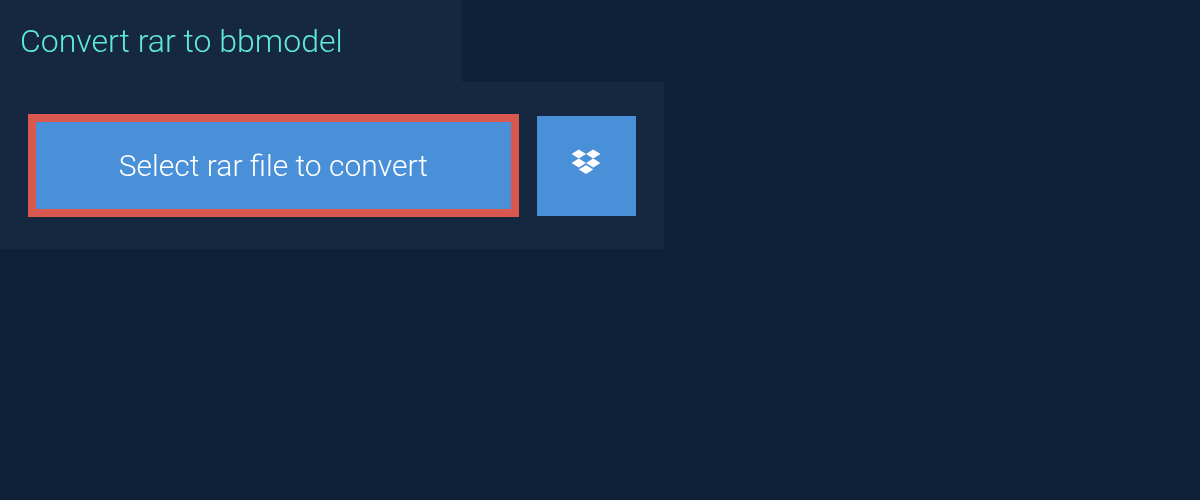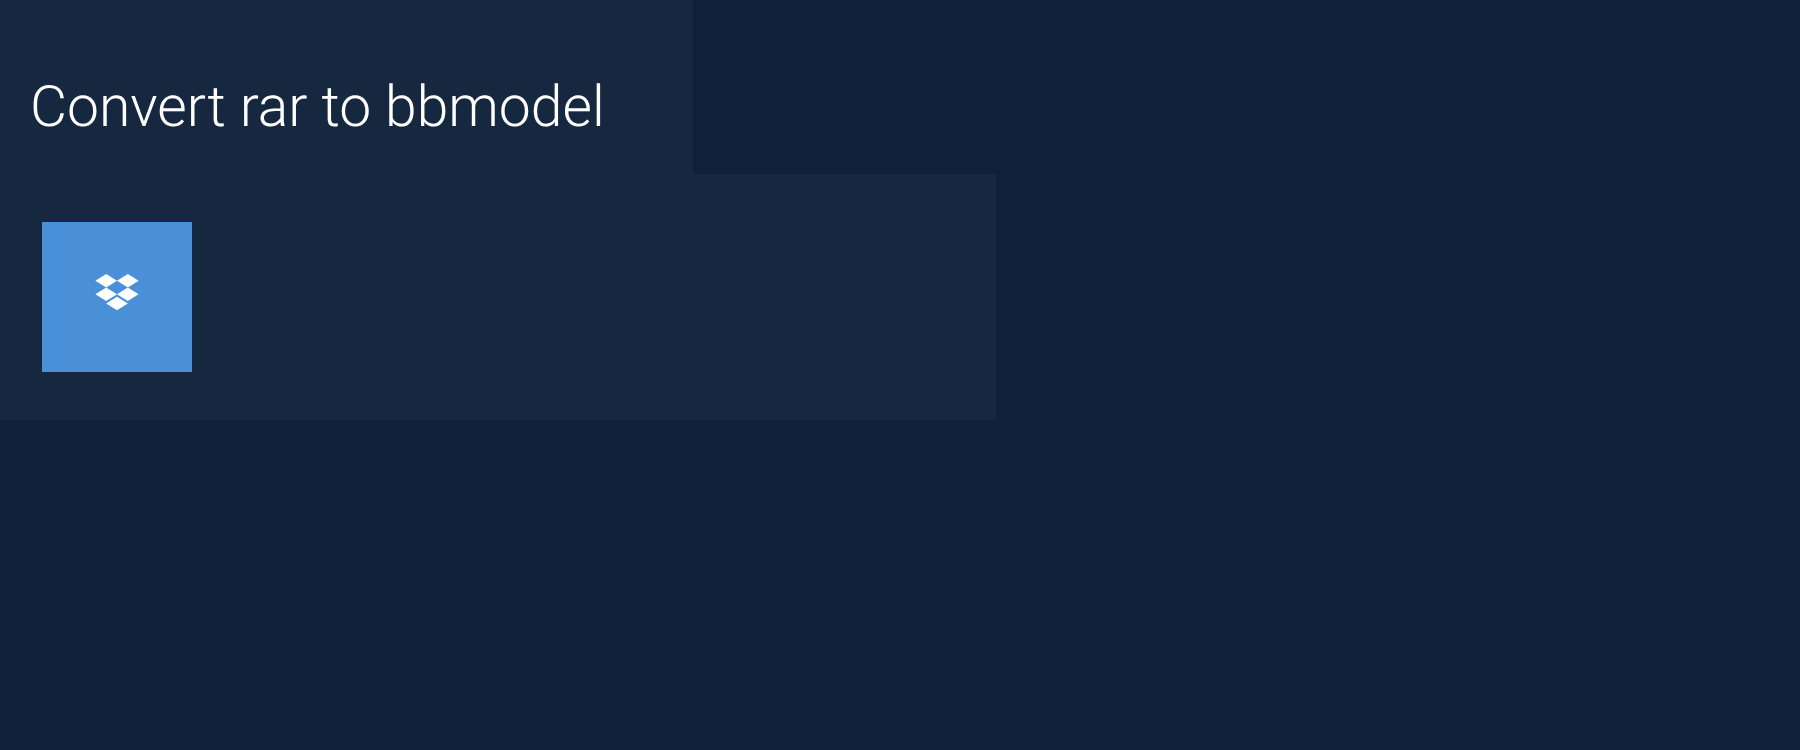--- a/index.html
+++ b/index.html
@@ -10,24 +10,23 @@
       font-family: -apple-system, BlinkMacSystemFont, "Segoe UI", Roboto, sans-serif;
       overflow: hidden;
     }
     .header-tab {
       background: #16283f;
       display: inline-block;
       padding: 22px 28px 22px 20px;
       min-width: 462px;
     }
     .header-title {
-      color: #ffffff;
-      font-size: 38px;
+      color: #5eead4;
+      font-size: 32px;
       font-weight: 300;
-      margin-top: 28px;
     }
     .upload-panel {
       background: #16283f;
       padding: 32px 28px;
       margin-top: 0;
       display: flex;
       align-items: center;
       gap: 18px;
       width: 664px;
     }
@@ -61,20 +60,21 @@
 </head>
 <body>
 
 
 
 <div class="header-tab">
   <h1 class="header-title">Convert rar to bbmodel</h1>
 </div>
 
 <div class="upload-panel">
+  <button class="select-button">Select rar file to convert</button>
   <button class="dropbox-button">
     <span>
       <svg class="dropbox-icon" viewBox="0 0 40 40" fill="#ffffff">
         <path d="M12 4 L20 9 L12 14 L4 9 Z"></path>
         <path d="M28 4 L36 9 L28 14 L20 9 Z"></path>
         <path d="M12 14 L20 19 L12 24 L4 19 Z"></path>
         <path d="M28 14 L36 19 L28 24 L20 19 Z"></path>
         <path d="M20 21 L28 26 L20 31 L12 26 Z"></path>
       </svg>
     </span>

